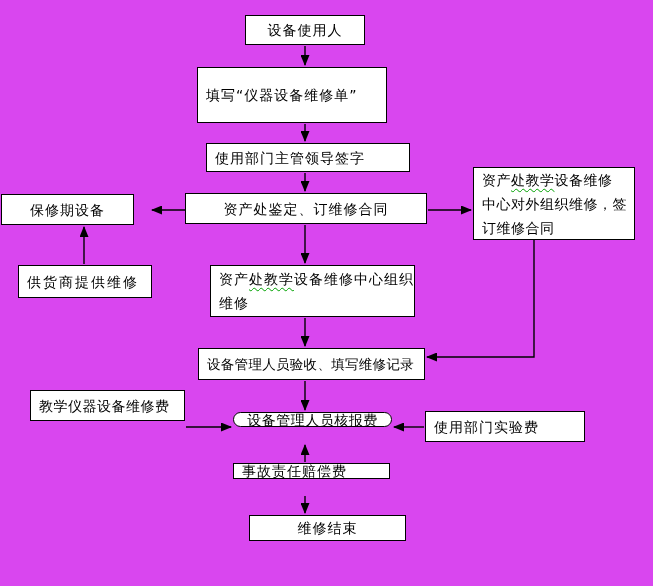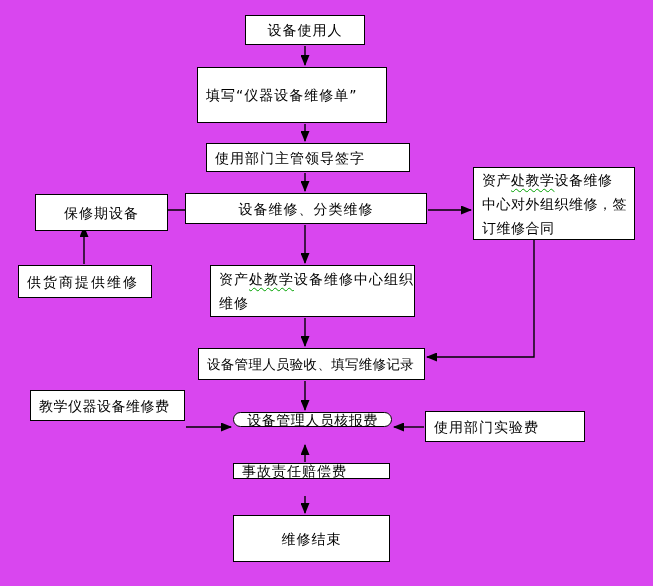--- a/index.html
+++ b/index.html
@@ -75,24 +75,24 @@
 
   <div class="node left" style="left:197px; top:67px; width:190px; height:56px; line-height:26px;">
     <span class="ln">填写“仪器设备维修单”</span>
   </div>
 
   <div class="node left" style="left:198px; top:143px; width:204px; height:29px;margin-left:8px;">
     <span class="ln">使用部门主管领导签字</span>
   </div>
 
   <div class="node center" style="left:185px; top:193px; width:242px; height:31px;">
-    <span class="ln">设备维修、分类维修</span>
+    <span class="ln">资产处鉴定、订维修合同</span>
   </div>
 
-  <div class="node center" style="left:35px; top:194px; width:133px; height:37px;">
+  <div class="node center" style="left:1px; top:194px; width:133px; height:31px;">
     <span class="ln">保修期设备</span>
   </div>
 
   <div class="node left" style="left:18px; top:265px; width:134px; height:33px; letter-spacing:2px;">
     <span class="ln">供货商提供维修</span>
   </div>
 
   <div class="node left" style="left:473px; top:160px; width:162px; height:73px; letter-spacing:0.5px; line-height:24px;margin-top:7px;">
     <span class="ln"><span>资产</span><span class="misspell">处教学</span><span>设备维修</span></span>
     <span class="ln">中心对外组织维修，签</span>
@@ -117,17 +117,17 @@
   </div>
 
   <div class="node left" style="left:425px; top:411px; width:160px; height:31px;">
     <span class="ln">使用部门实验费</span>
   </div>
 
   <div class="node left" style="left:233px; top:463px; width:157px; height:16px;">
     <span class="ln">事故责任赔偿费</span>
   </div>
 
-  <div class="node center" style="left:233px; top:515px; width:157px; height:47px;justify-content:center;">
+  <div class="node center" style="left:249px; top:515px; width:157px; height:26px;justify-content:center;">
     <span class="ln">维修结束</span>
   </div>
 
 </div>
 
 </body></html>

